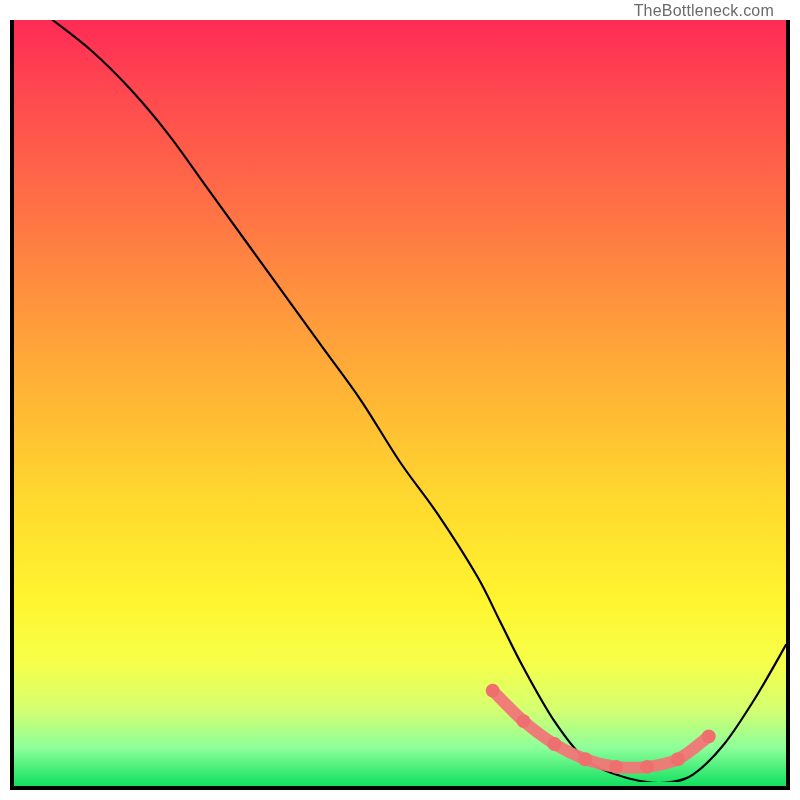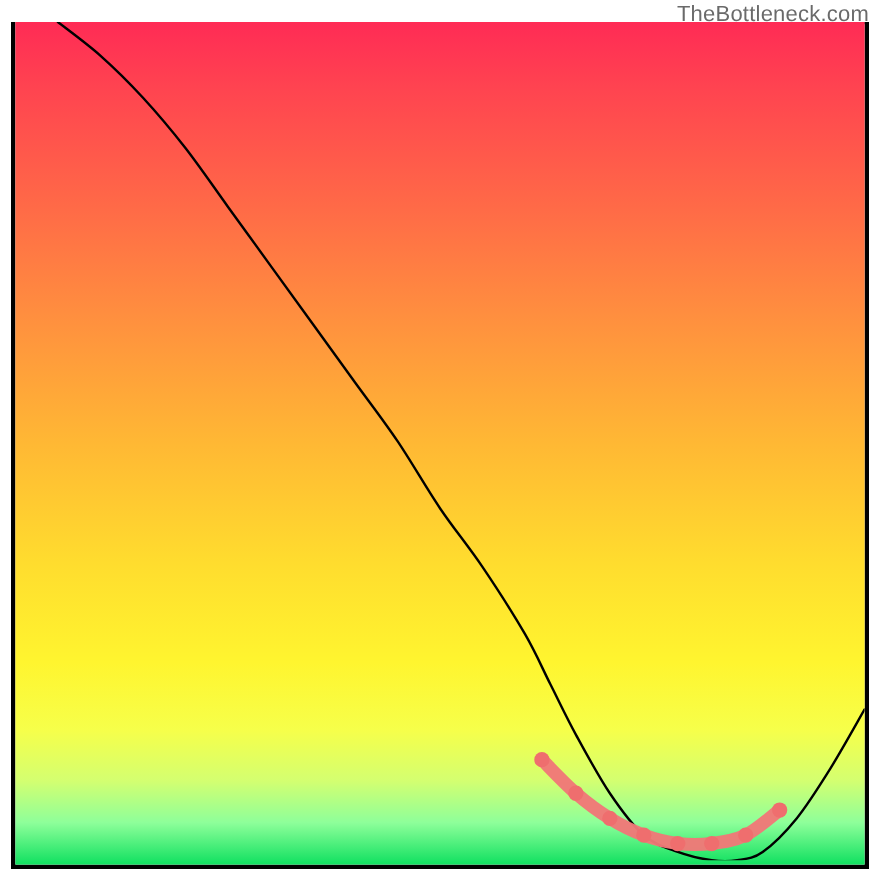--- a/index.html
+++ b/index.html
@@ -37,26 +37,25 @@
       #fff52f 76%,
       #f6ff4a 84%,
       #d4ff70 90%,
       #8eff9a 95%,
       #10e060 100%
     );
   }
   .attribution {
     position: absolute;
     top: 2px;
-    right: 10px;
+    right: 26px;
     color: #6a6a6a;
-    font-size: 20px;
+    font-size: 16px;
     font-weight: 500;
     letter-spacing: 0.2px;
-    text-decoration: underline;
   }
   svg.curve {
     position: absolute;
     inset: 0;
   }
 </style>
 </head>
 <body>
 
 <div class="attribution">TheBottleneck.com</div>

